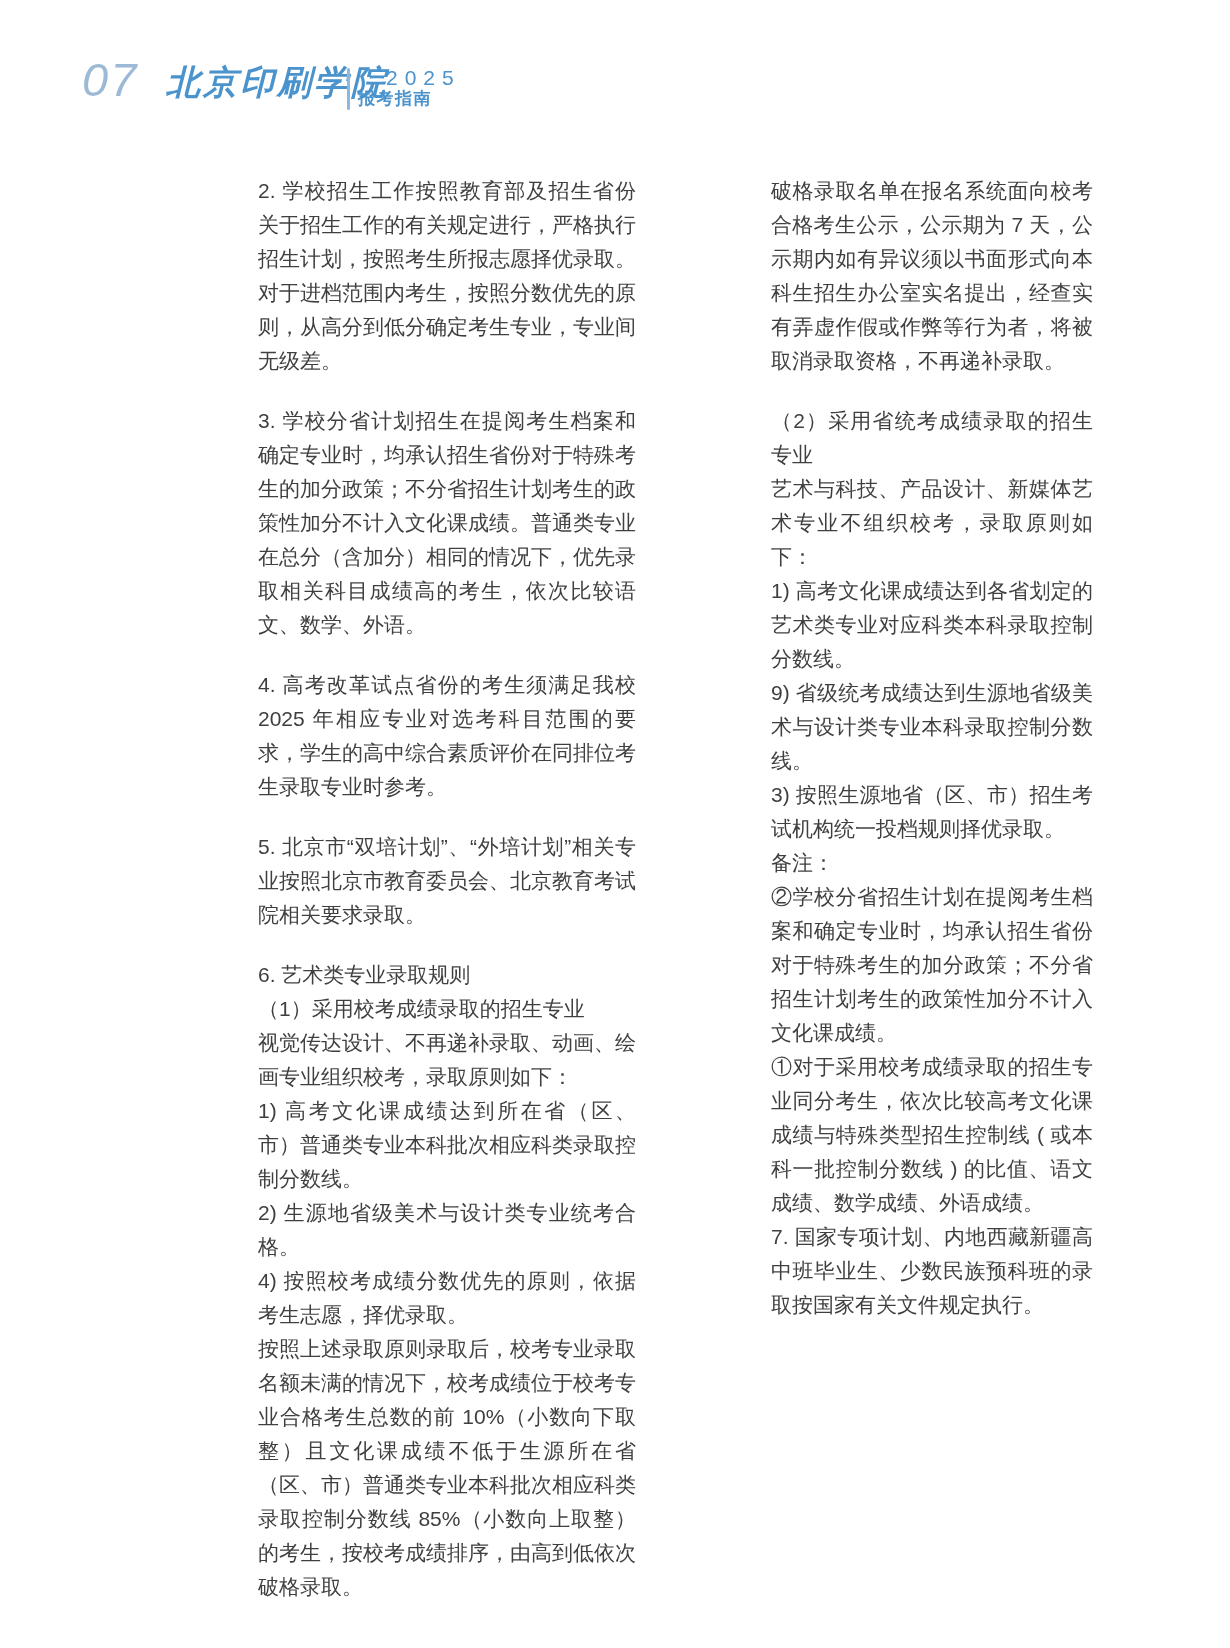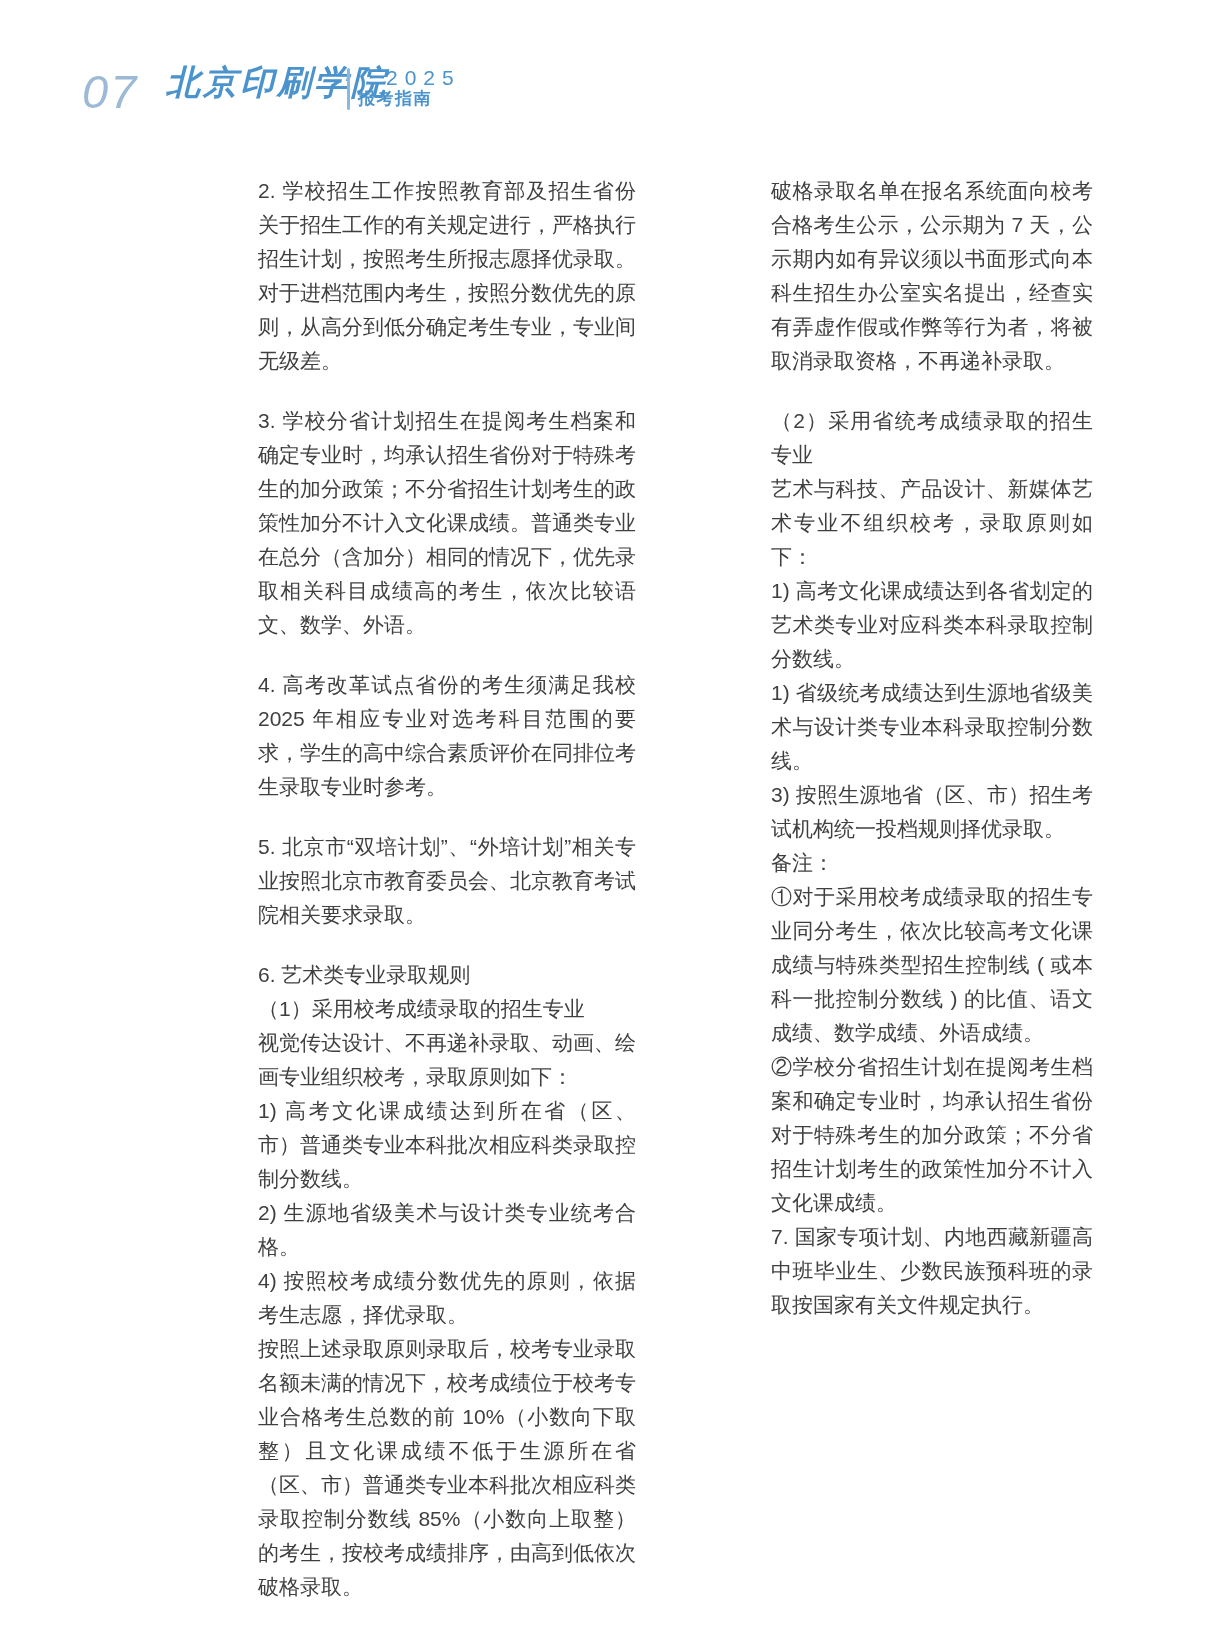--- a/index.html
+++ b/index.html
@@ -12,21 +12,21 @@
     background: #ffffff;
     font-family: "Liberation Sans", sans-serif;
     overflow: hidden;
   }
 
   
   .header { position: absolute; left: 0; top: 0; width: 100%; height: 140px; }
   .page-number {
     position: absolute;
     left: 82px;
-    top: 64px;
+    top: 52px;
     font-size: 47px;
     font-style: italic;
     font-weight: 400;
     color: var(--pagenum-color, #9cb9d5);
     letter-spacing: 2px;
   }
   .school-logo {
     position: absolute;
     left: 166px;
     top: 60px;
@@ -116,22 +116,22 @@
       <p>按照上述录取原则录取后，校考专业录取名额未满的情况下，校考成绩位于校考专业合格考生总数的前 10%（小数向下取整）且文化课成绩不低于生源所在省（区、市）普通类专业本科批次相应科类录取控制分数线 85%（小数向上取整）的考生，按校考成绩排序，由高到低依次破格录取。</p>
     </div>
   </div>
 
   <div class="column column-right">
     <p class="para">破格录取名单在报名系统面向校考合格考生公示，公示期为 7 天，公示期内如有异议须以书面形式向本科生招生办公室实名提出，经查实有弄虚作假或作弊等行为者，将被取消录取资格，不再递补录取。</p>
     <div class="group">
       <p>（2）采用省统考成绩录取的招生专业</p>
       <p>艺术与科技、产品设计、新媒体艺术专业不组织校考，录取原则如下：</p>
       <p>1) 高考文化课成绩达到各省划定的艺术类专业对应科类本科录取控制分数线。</p>
-      <p>1) 省级统考成绩达到生源地省级美术与设计类专业本科录取控制分数线。</p>
+      <p>9) 省级统考成绩达到生源地省级美术与设计类专业本科录取控制分数线。</p>
       <p>3) 按照生源地省（区、市）招生考试机构统一投档规则择优录取。</p>
       <p>备注：</p>
+      <p>②学校分省招生计划在提阅考生档案和确定专业时，均承认招生省份对于特殊考生的加分政策；不分省招生计划考生的政策性加分不计入文化课成绩。</p>
       <p>①对于采用校考成绩录取的招生专业同分考生，依次比较高考文化课成绩与特殊类型招生控制线 ( 或本科一批控制分数线 ) 的比值、语文成绩、数学成绩、外语成绩。</p>
-      <p>②学校分省招生计划在提阅考生档案和确定专业时，均承认招生省份对于特殊考生的加分政策；不分省招生计划考生的政策性加分不计入文化课成绩。</p>
       <p>7. 国家专项计划、内地西藏新疆高中班毕业生、少数民族预科班的录取按国家有关文件规定执行。</p>
     </div>
   </div>
 
 </div>
 
 </body></html>

